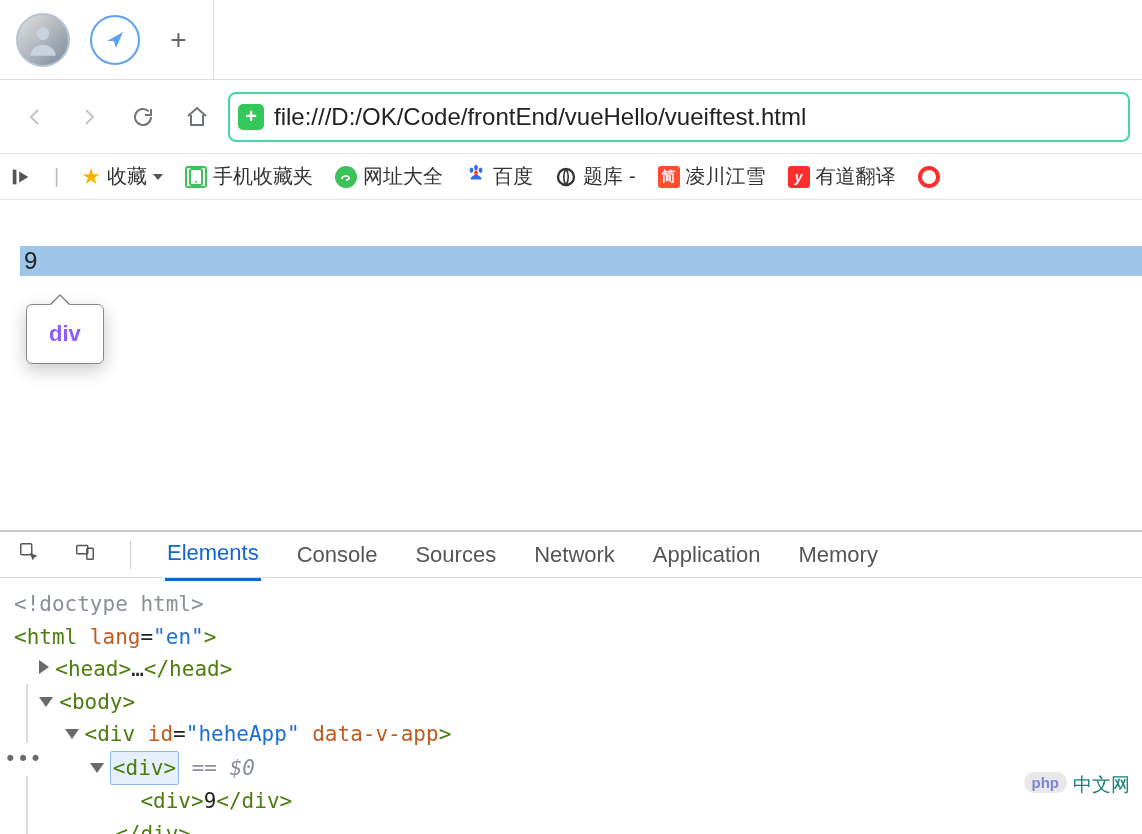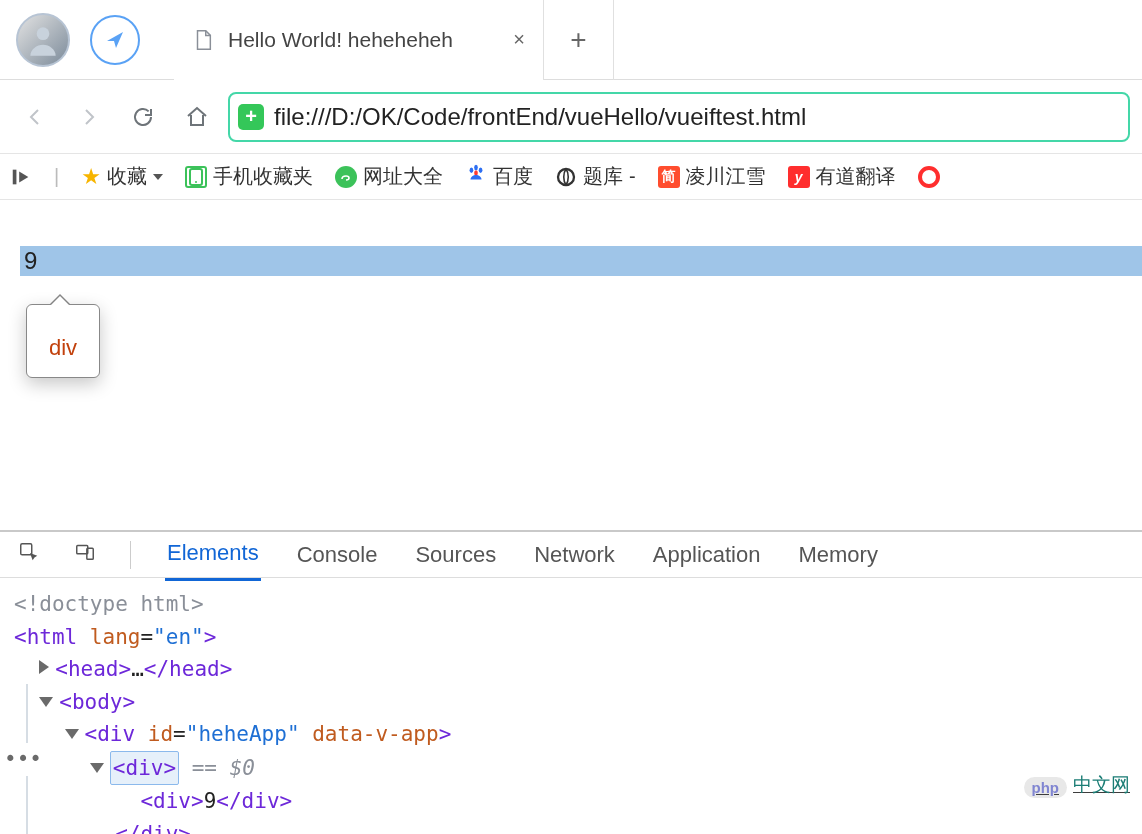--- a/index.html
+++ b/index.html
@@ -41,50 +41,50 @@
     .ico-baidu svg { width: 22px; height: 22px; }
     .ico-red { background:#ff4d2e; color:#fff; }
     .ico-y { background:#ff2e2e; color:#fff; font-style:italic; }
     .ico-circ { width:22px; height:22px; border:4px solid #ff2e2e; border-radius:50%; }
     .dropdown-caret { border-top: 6px solid #555; border-left:5px solid transparent; border-right:5px solid transparent; display:inline-block; }
 
     
     .page-content { position: relative; height: 330px; }
     .highlighted-div { position:absolute; left:20px; top:46px; right:0; height:30px; background:#9fc5e8; color:#222; font-size:24px; padding-left:4px; display:flex; align-items:center; }
     .tooltip { position:absolute; left:26px; top:104px; background:#fff; border:1px solid #888; border-radius:6px; box-shadow:0 6px 18px rgba(0,0,0,.22); padding: 16px 22px; font-size:22px; display:flex; gap:14px; align-items:baseline; }
-    .tooltip .tag { color:#c2410c; font-weight:400;margin-top:14px; }
+    .tooltip .tag { color:#8b5cf6; font-weight:700; }
     .tooltip .dims { color:#555; }
     .tooltip::before { content:""; position:absolute; left:24px; top:-9px; border-bottom:9px solid #fff; border-left:9px solid transparent; border-right:9px solid transparent; }
     .tooltip::after { content:""; position:absolute; left:23px; top:-11px; border-bottom:10px solid #888; border-left:10px solid transparent; border-right:10px solid transparent; z-index:-1; }
 
     
     .devtools { border-top: 2px solid #c9c9c9; height: 304px; display:flex; flex-direction:column; }
     .dt-tabs { height: 46px; display:flex; align-items:center; gap: 34px; padding: 0 18px; border-bottom: 1px solid #ddd; font-size: 22px; color:#555; }
     .dt-icon { color:#555; }
     .dt-icon svg { width:22px; height:22px; stroke:currentColor; fill:none; stroke-width:1.6; }
     .dt-tab { padding: 12px 2px; cursor:pointer; }
     .dt-tab.active { color:#1166d6; border-bottom: 3px solid #1166d6; }
     .dt-vsep { width:1px; height:28px; background:#ccc; }
     .dt-body { flex:1; overflow:auto; font-family: Consolas, Menlo, monospace; font-size: 21px; padding: 10px 14px; line-height: 1.55; position:relative; }
     .dt-line { white-space: pre; }
     .triangle { display:inline-block; width:0; height:0; margin-right:6px; vertical-align:2px; }
     .tri-right { border-top:7px solid transparent; border-bottom:7px solid transparent; border-left:10px solid #6a6a6a; }
     .tri-down { border-left:7px solid transparent; border-right:7px solid transparent; border-top:10px solid #6a6a6a; }
     .c-doctype { color:#8a8f98; }
-    .c-tag { color:#6d28d9; }
+    .c-tag { color:#4d7c0f; }
     .c-attr { color:#c05b1f; }
     .c-val { color:#1e6fd4; }
     .c-text { color:#222; }
     .c-dim { color:#8a8f98; font-style:italic; }
     .selected-line { background:#e6f0fa; border:1px solid #8bb9ec; border-radius:2px; display:inline-block; padding: 0 2px; }
     .overflow-dots { position:absolute; left:-2px; bottom:58px; background:#fff; color:#6a6a6a; padding: 0 6px; }
     .tree-guide { position:absolute; left:26px; top:106px; width:2px; height:170px; background:#d6dde4; }
 
     
-    .watermark { position:absolute; right:12px; bottom:36px; display:flex; align-items:flex-end; gap:6px; opacity:.95;text-decoration:underline; }
+    .watermark { position:absolute; right:12px; bottom:36px; display:flex; align-items:flex-start; gap:6px; opacity:.95; }
     .wm-pill { background:#e7e7e7; border-radius:12px; padding:2px 8px; font-size:15px; color:#777; display:flex; align-items:center; gap:4px; }
     .wm-php { color:#7a7fcf; font-weight:bold; }
     .wm-text { font-size:19px; color:#0f766e; }
   </style>
 </head>
 <body>
 
 <div class="tabbar">
   <div class="avatar-slot">
     <div class="avatar">
@@ -93,30 +93,20 @@
           <path d="M4 22c0-4 4-7 8-7s8 3 8 7" fill="#c8d2dc"></path>
         </svg>
     </div>
   </div>
   <div class="nav-compass">
     <div class="compass-circle">
       <svg viewBox="0 0 24 24">
           <path d="M4 13 L20 4 L13 20 L11 13 Z" fill="#5aa2f5"></path>
         </svg>
     </div>
-  </div>
-  <div class="tab active">
-    <span class="file-icon">
-      <svg viewBox="0 0 24 24" fill="none" stroke="#8a8f98" stroke-width="1.6">
-          <path d="M6 2h9l5 5v15H6z"></path>
-          <path d="M15 2v5h5"></path>
-        </svg>
-    </span>
-    <span class="tab-title">Hello World! heheheheh</span>
-    <span class="tab-close">×</span>
   </div>
   <div class="newtab">+</div>
 </div>
 
 <div class="urlrow">
   <div class="navbtn disabled">
     <svg viewBox="0 0 24 24">
         <polyline points="15 5 8 12 15 19"></polyline>
       </svg>
   </div>

